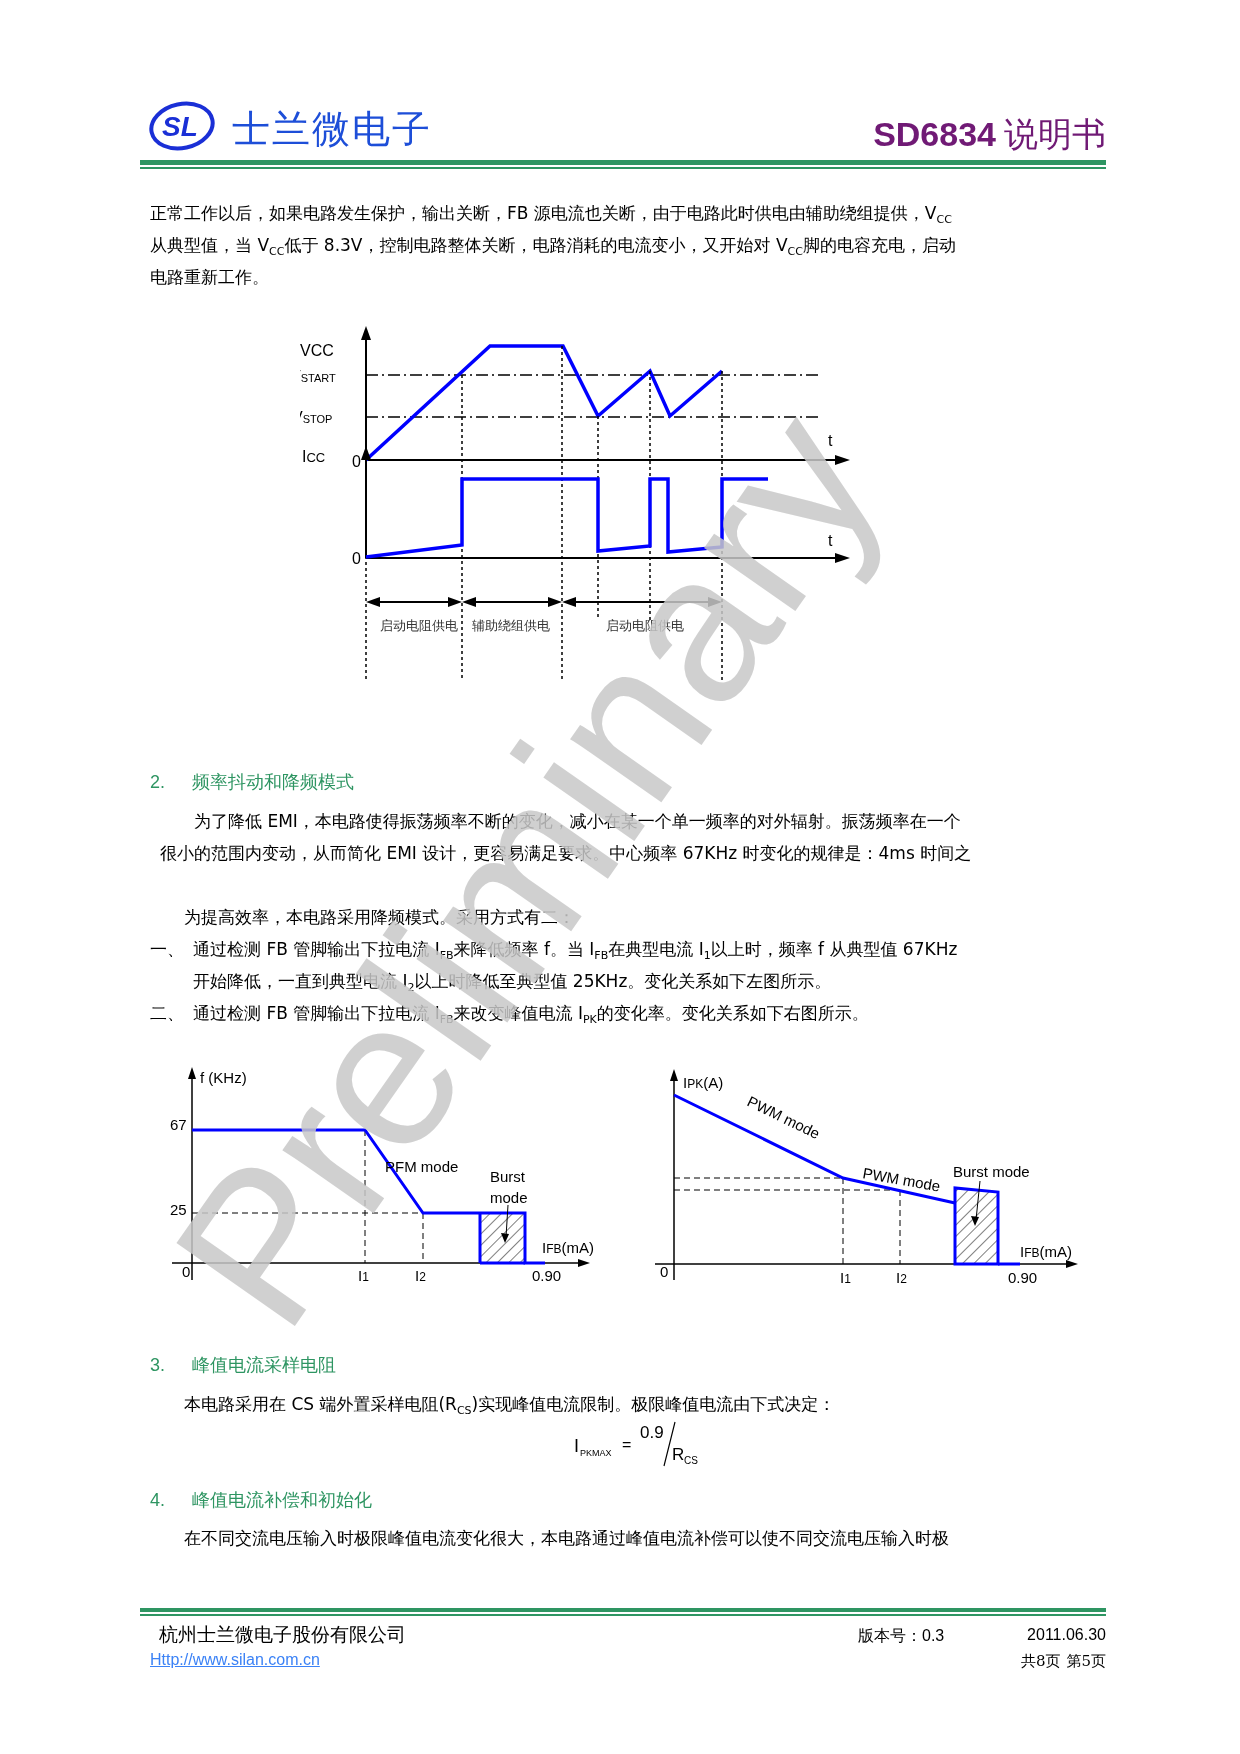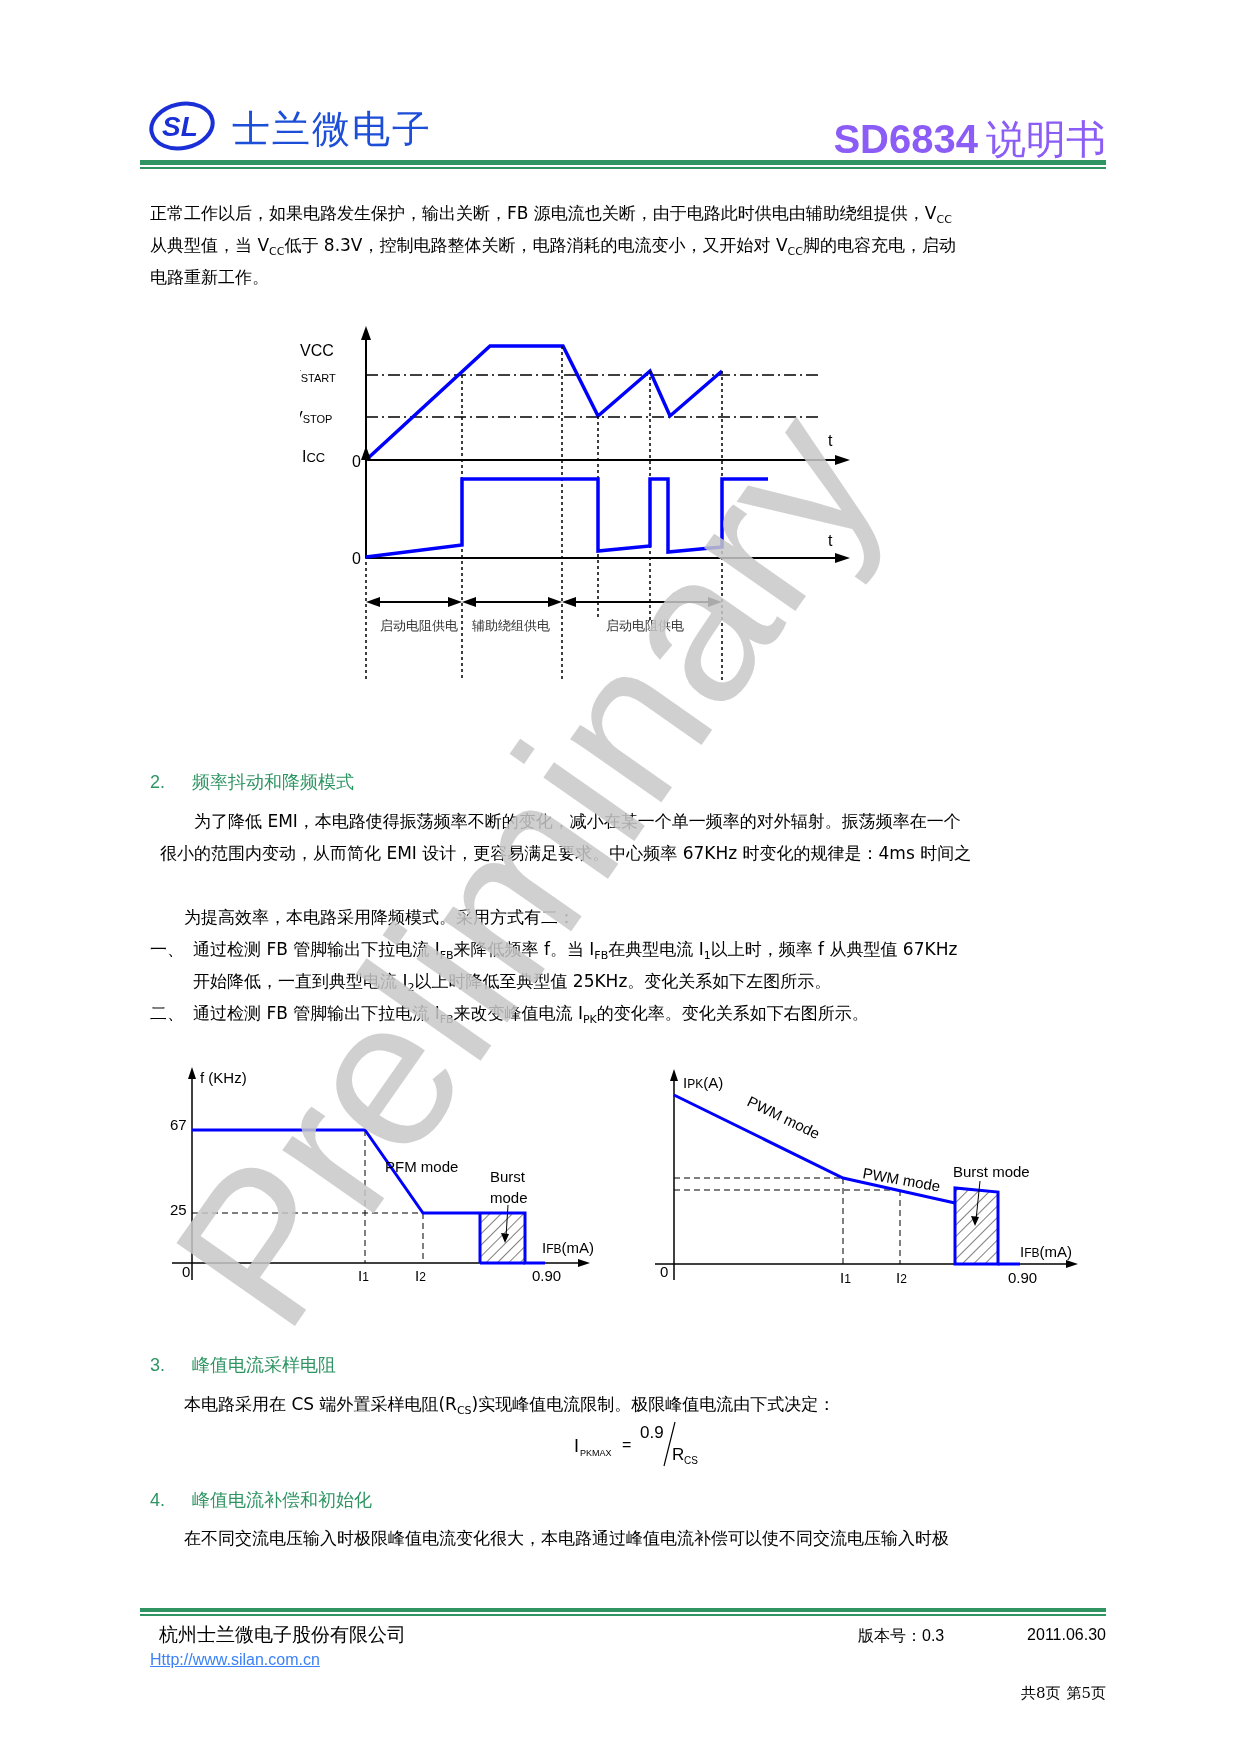--- a/index.html
+++ b/index.html
@@ -2,41 +2,41 @@
 <html><head>
 <meta charset="utf-8">
 <style>
   html, body { margin:0; padding:0; background:#ffffff; }
   body { width:1240px; height:1754px; position:relative; overflow:hidden;
          font-family:"DejaVu Sans","Liberation Sans",sans-serif; color:#000; }
   .abs { position:absolute; }
   
   .logo-mark { left:148px; top:100px; width:68px; height:52px; }
   .logo-text { left:232px; top:104px; font-size:38px; letter-spacing:2px; color:#1d4ed8; font-family:"DejaVu Sans",sans-serif; }
-  .doc-title { right:134px; top:112px; font-size:40px; color:#8b5cf6; font-weight:bold; font-family:"Liberation Sans",sans-serif; }
+  .doc-title { right:134px; top:112px; font-size:34px; color:#701a75; font-weight:bold; font-family:"Liberation Sans",sans-serif; }
   .doc-title .cn { font-weight:normal; margin-left:8px; font-family:"DejaVu Sans",sans-serif; }
   .hdr-bar-thick { left:140px; top:160px; width:966px; height:5px; background:#2e9562; }
   .hdr-bar-thin { left:140px; top:167px; width:966px; height:2px; background:#2e9562; }
   
   .para { left:150px; width:956px; font-size:17px; line-height:32px; font-family:"DejaVu Sans",sans-serif; text-align:justify; }
   sub { font-size:11px; vertical-align:-4px; line-height:0; }
   .sec-title { left:150px; font-size:18px; color:#2e9562; font-family:"DejaVu Sans",sans-serif; }
   .sec-title .num { display:inline-block; width:42px; font-family:"Liberation Sans",sans-serif; }
   .indent { text-indent:2em; }
   .list-item { left:150px; width:956px; font-size:17px; line-height:32px; }
   .list-item .marker { position:absolute; left:0; top:0; }
   .list-item .txt { position:absolute; left:43px; width:913px; }
   
   .ftr-bar-thick { left:140px; top:1608px; width:966px; height:4px; background:#2e9562; }
   .ftr-bar-thin { left:140px; top:1614px; width:966px; height:2px; background:#2e9562; }
   .ftr-company { left:159px; top:1622px; font-size:19px; font-family:"DejaVu Sans",sans-serif; }
   .ftr-link { left:150px; top:1651px; font-size:16px; color:#3b82f6; text-decoration:underline; font-family:"Liberation Sans",sans-serif; }
   .ftr-version { left:858px; top:1626px; font-size:16px; font-family:"DejaVu Sans",sans-serif; }
   .ftr-date { right:134px; top:1626px; font-size:16px; font-family:"Liberation Sans",sans-serif; }
-  .ftr-pages { right:134px; top:1652px; font-size:15px; font-family:"DejaVu Serif",serif;margin-top:32px; }
+  .ftr-pages { right:134px; top:1652px; font-size:15px; font-family:"DejaVu Serif",serif; }
   .ftr-pages span + span { margin-left:6px; }
   svg text { font-family:"Liberation Sans",sans-serif; }
   .cnlabel { font-family:"DejaVu Sans",sans-serif; }
   .watermark { left:0; top:0; width:1240px; height:1754px; pointer-events:none; }
 </style>
 </head>
 <body>
 
 <svg class="abs logo-mark" viewBox="0 0 68 52">
   <ellipse cx="34" cy="26" rx="31" ry="22" fill="none" stroke="#1a2fd6" stroke-width="4" transform="rotate(-12 34 26)"></ellipse>

